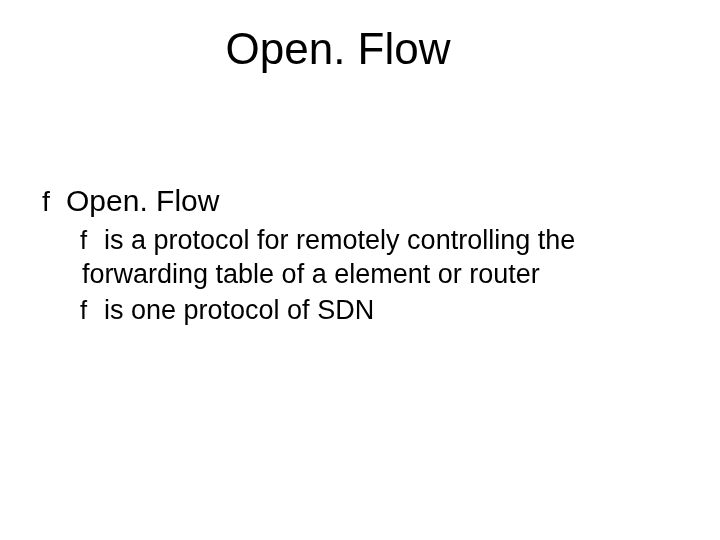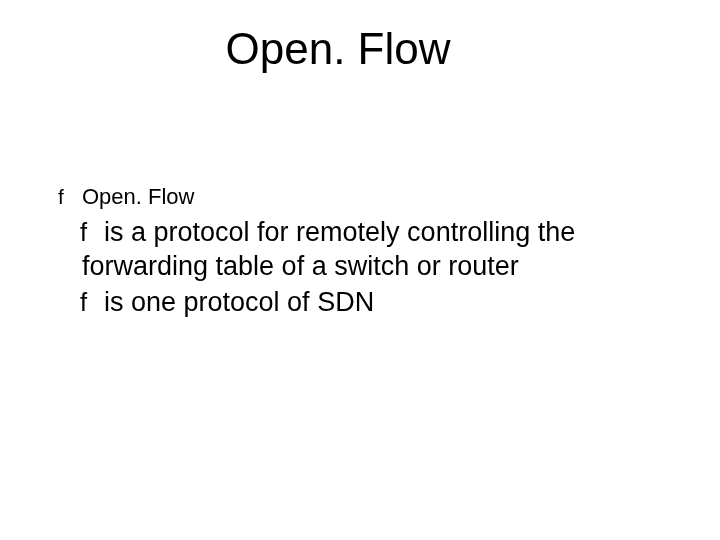--- a/index.html
+++ b/index.html
@@ -19,22 +19,22 @@
     padding: 20px 40px 20px 40px;
   }
   .title {
     text-align: center;
     font-size: 44px;
     font-weight: 400;
     margin-top: 4px;
     margin-bottom: 110px;
   }
   .level1 {
-    font-size: 22px;
-    margin-left: 20px;
+    font-size: 30px;
+    margin-left: 4px;
     margin-bottom: 6px;
     position: relative;
   }
   .level2 {
     font-size: 27px;
     margin-left: 42px;
     line-height: 1.25;
     margin-bottom: 2px;
     position: relative;
     padding-left: 0;
@@ -52,20 +52,20 @@
 
 <div class="slide">
 
   <div class="title">Open. Flow</div>
 
   <div class="level1">
     <span class="bullet-icon">f</span><span>Open. Flow</span>
   </div>
 
   <div class="level2">
-    <span class="bullet-icon">f</span><span>is a protocol for remotely controlling the forwarding table of a switch or router</span>
+    <span class="bullet-icon">f</span><span>is a protocol for remotely controlling the forwarding table of a element or router</span>
   </div>
 
   <div class="level2">
     <span class="bullet-icon">f</span><span>is one protocol of SDN</span>
   </div>
 
 </div>
 
 </body></html>

